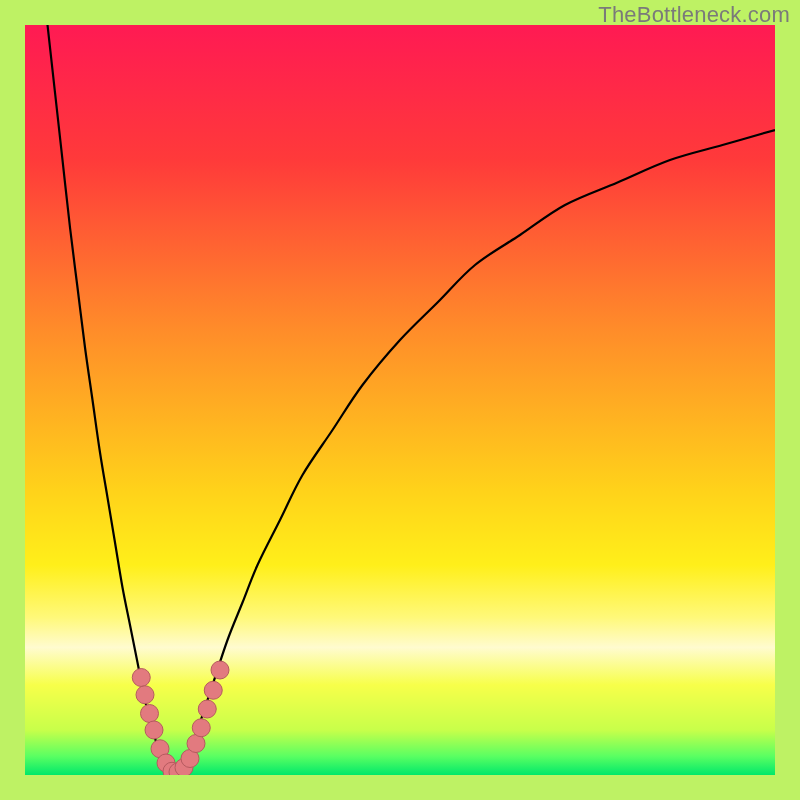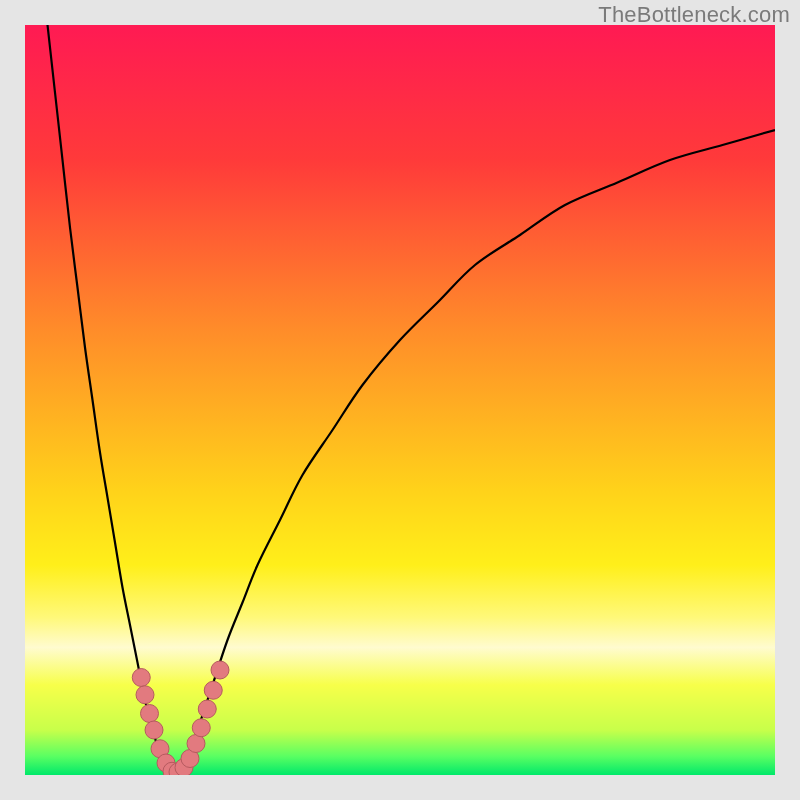--- a/index.html
+++ b/index.html
@@ -6,21 +6,21 @@
     margin: 0;
     padding: 0;
     width: 800px;
     height: 800px;
     overflow: hidden;
     font-family: Arial, Helvetica, sans-serif;
   }
   .frame {
     width: 800px;
     height: 800px;
-    background: #e5e5e5;
+    background: #bef264;
     position: relative;
   }
   .plot-area {
     position: absolute;
     left: 25px;
     top: 25px;
     width: 750px;
     height: 750px;
   }
   .plot-svg {

